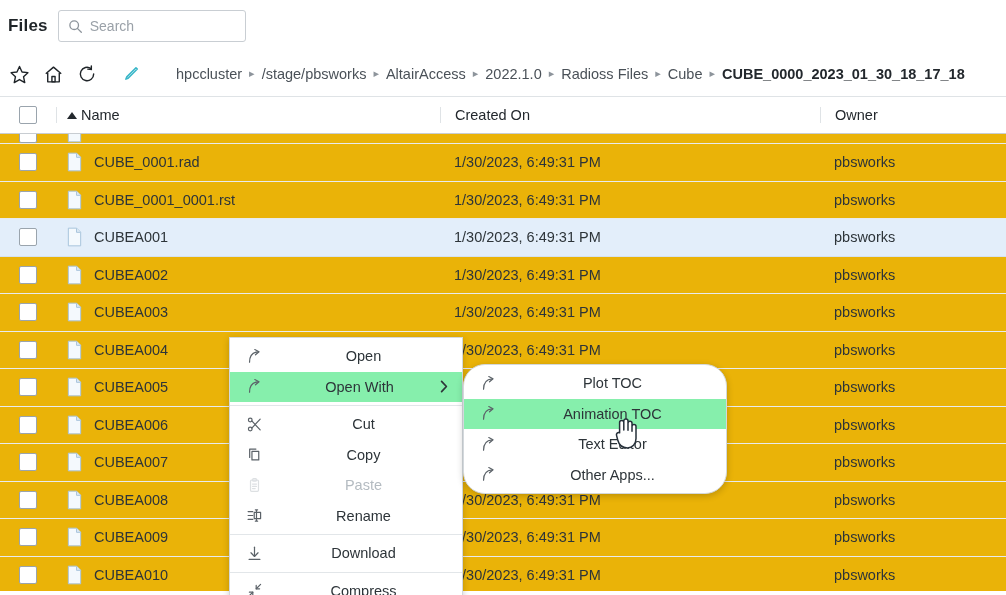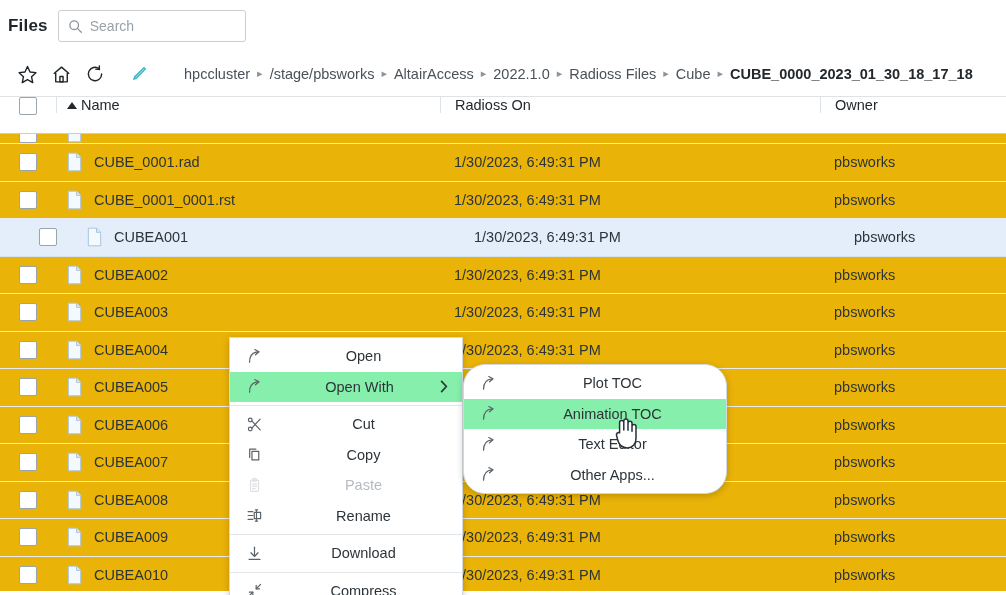--- a/index.html
+++ b/index.html
@@ -41,21 +41,21 @@
     font-size: 14px;
     color: #9aa1a8;
     user-select: none;
   }
 
   
   .crumbbar {
     height: 44px;
     display: flex;
     align-items: center;
-    padding-left: 12px;
+    padding-left: 4px;
   }
   .tbtn {
     width: 30px; height: 30px;
     display: flex; align-items: center; justify-content: center;
     cursor: pointer;
     margin-right: 4px;
   }
   .tbtn.pencil { margin-left: 10px; }
   .crumbs {
     display: flex;
@@ -72,21 +72,21 @@
     margin: 0 7px;
     font-size: 11px;
     position: relative;
     top: -1px;
   }
 
   
   .table-wrap { position: relative; }
   .thead {
     display: flex;
-    align-items: flex-start;
+    align-items: center;
     height: 38px;
     border-top: 1px solid #dfe3e6;
     border-bottom: 1px solid #c8cdd2;
     font-size: 14.5px;
     color: #23282d;
   }
   .col-chk   { width: 56px; flex: 0 0 56px; display: flex; align-items: center; justify-content: center; }
   .col-name  { width: 384px; flex: 0 0 384px; display: flex; align-items: center; padding-left: 10px; border-left: 1px solid #dfe3e6;}
   .col-date  { width: 380px; flex: 0 0 380px; display: flex; align-items: center; padding-left: 14px; border-left: 1px solid #dfe3e6;}
   .col-owner { flex: 1 1 auto; display: flex; align-items: center; padding-left: 14px; border-left: 1px solid #dfe3e6;}
@@ -113,21 +113,21 @@
   .row {
     display: flex;
     align-items: center;
     height: 37.5px;
     border-bottom: 1px solid #e8ebee;
     font-size: 14.5px;
     color: #2d3439;
     background: #eab308;
   }
   .row.partial { height: 10px; overflow: hidden; align-items: flex-end; }
-  .row.selected { background: #e3eefa; border-bottom-color: #d5e2f0; padding-left: 20px; }
+  .row.selected { background: #e3eefa; border-bottom-color: #d5e2f0; }
   .row .col-name, .row .col-date, .row .col-owner { border-left: none; }
   .fileicon { margin-right: 11px; display: flex; align-items: center; }
   .fname { white-space: nowrap; }
 
   
   .ctxmenu {
     position: absolute;
     background: #ffffff;
     border: 1px solid #d3d8dc;
     box-shadow: 0 2px 7px rgba(0,0,0,.20);
@@ -220,21 +220,21 @@
 
   <div class="thead">
     <div class="col-chk">
       <span class="chkbox"></span>
     </div>
     <div class="col-name">
       <span class="sortcaret"></span>
       <span>Name</span>
     </div>
     <div class="col-date">
-      <span>Radioss On</span>
+      <span>Created On</span>
     </div>
     <div class="col-owner">
       <span>Owner</span>
     </div>
   </div>
 
   <div class="tbody" id="tbody">
       <div class="row partial">
         <div class="col-chk">
           <span class="chkbox"></span>

